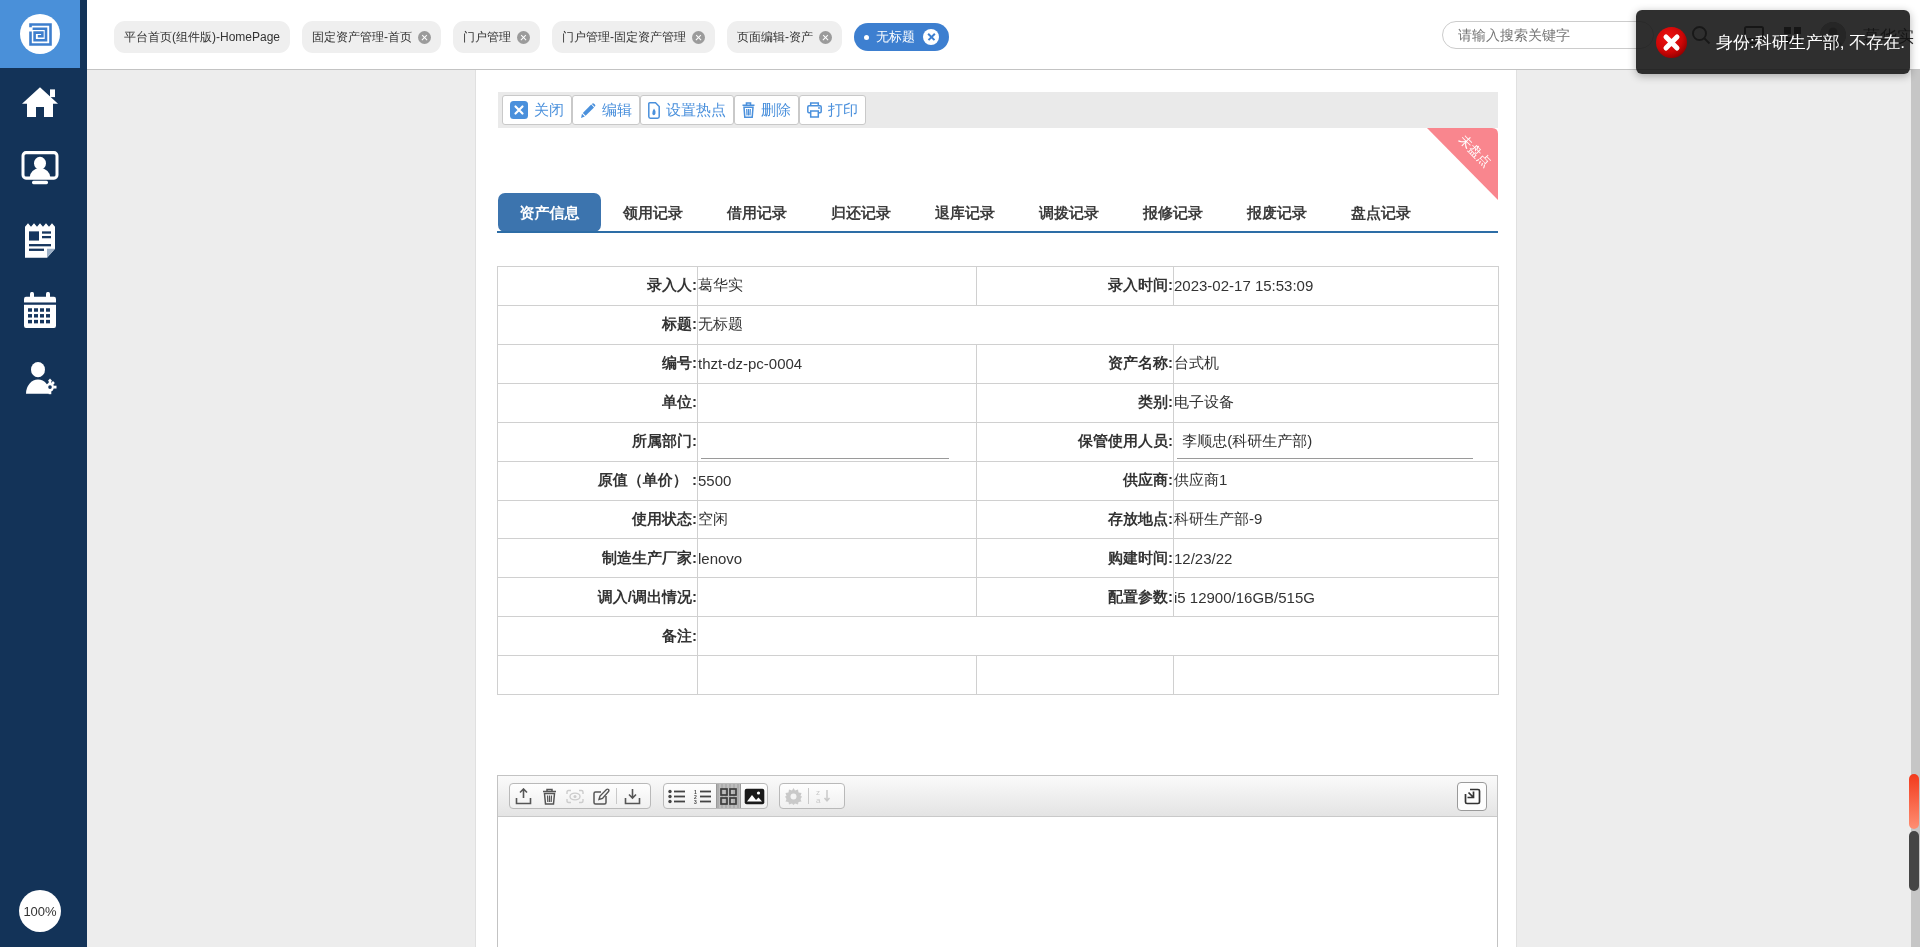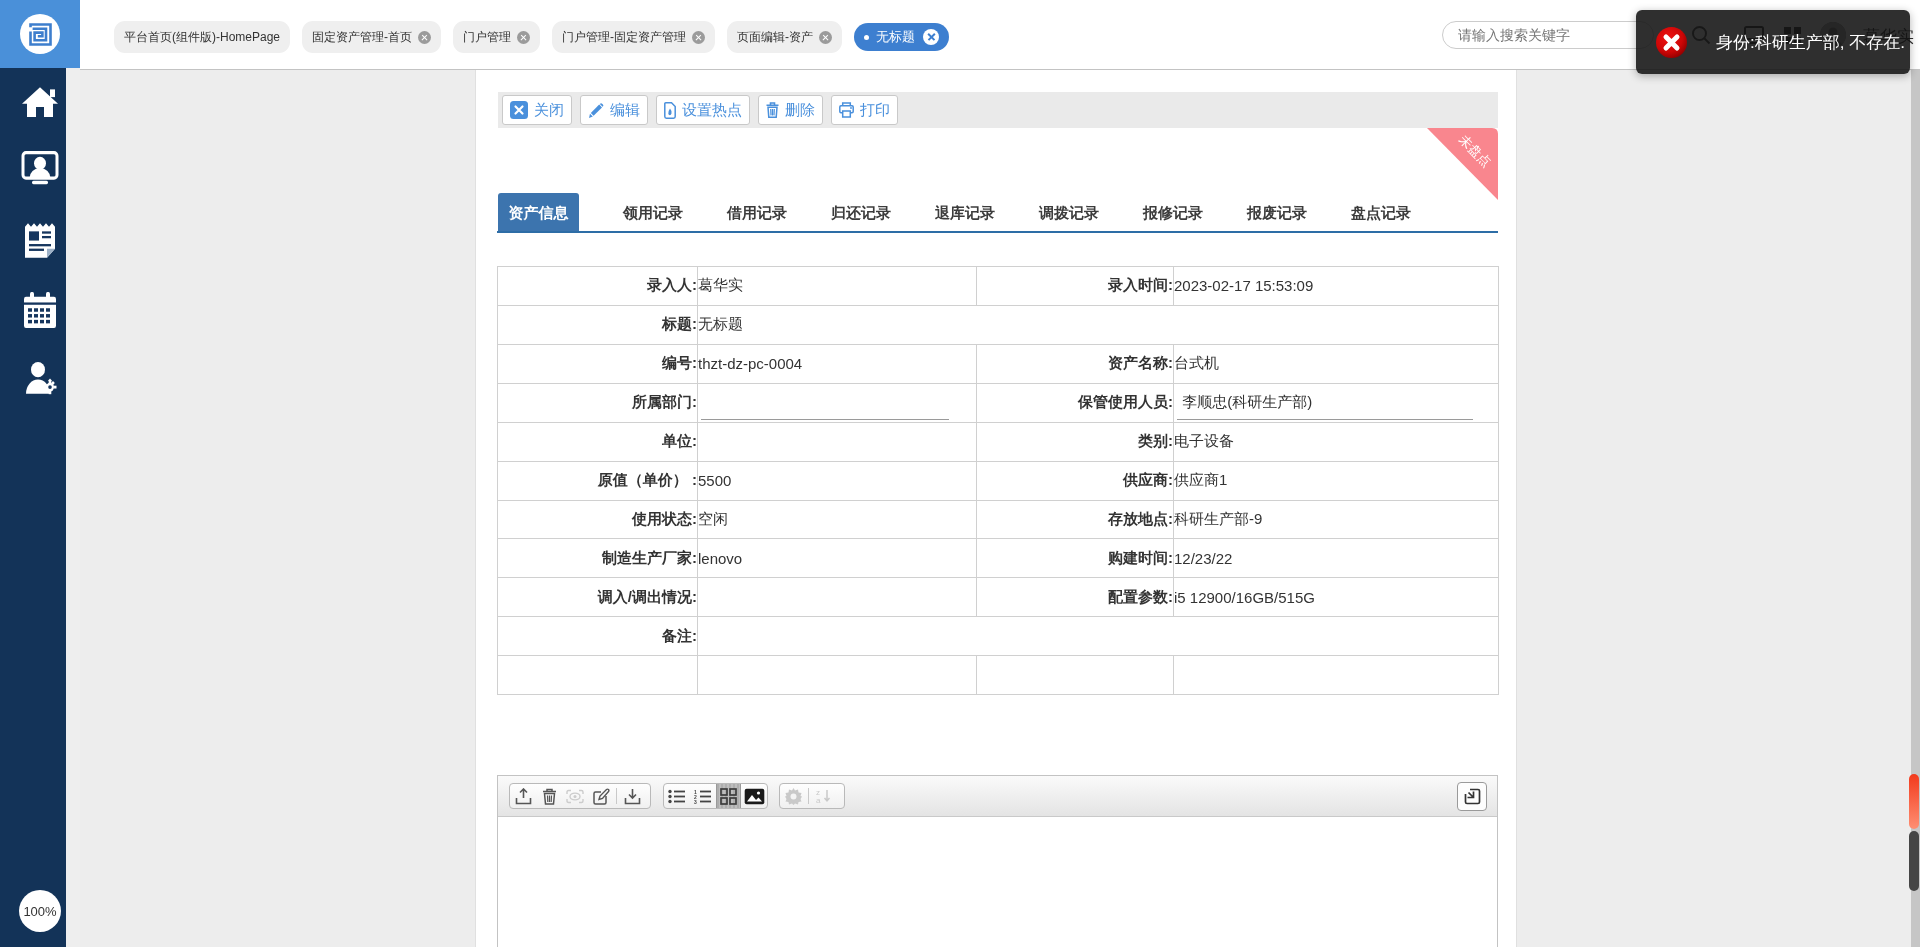--- a/index.html
+++ b/index.html
@@ -1,21 +1,21 @@
 <!DOCTYPE html>
 <html lang="zh"><head>
 <meta charset="utf-8">
 <title>固定资产</title>
 <style>
   * { margin:0; padding:0; box-sizing:border-box; }
   html,body { width:1920px; height:947px; overflow:hidden; }
   body { font-family:"Liberation Sans",sans-serif; background:#eeeeee; position:relative; }
 
   
-  .sidebar { position:absolute; left:0; top:0; width:66px; height:947px; background:#133358; z-index:30; }
+  .sidebar { position:absolute; left:0; top:0; width:87px; height:947px; background:#133358; z-index:30; }
   .logoblk { position:absolute; left:0; top:0; width:80px; height:68px; background:#4a90d9; }
   .logocircle { position:absolute; left:20px; top:14px; width:40px; height:40px; border-radius:50%; background:#fff; display:flex; align-items:center; justify-content:center; }
   .navicon { position:absolute; left:0; width:80px; text-align:center; }
   .zoomcircle { position:absolute; left:19px; top:890px; width:42px; height:42px; background:#fff; border-radius:50%; display:flex; align-items:center; justify-content:center; font-size:13px; color:#333; }
 
   
   .header { position:absolute; left:80px; top:0; width:1840px; height:70px; background:#fff; border-bottom:1px solid #c3c3c3; z-index:10; }
   .tabs { position:absolute; left:34px; top:21px; display:flex; gap:12px; align-items:center; }
   .ptab { display:inline-flex; align-items:center; height:22px; border-radius:11px; background:#efefef; color:#333; font-size:12px; padding:16px 10px; white-space:nowrap; }
   .ptab .x { display:inline-block; width:13px; height:13px; border-radius:50%; background:#9b9b9b; margin-left:6px; position:relative; }
@@ -28,21 +28,21 @@
   .searchbox { position:absolute; left:1362px; top:21px; width:212px; height:28px; border:1px solid #ccc; border-radius:14px; color:#9d9d9d; font-size:14px; line-height:27px; padding-left:15px; background:#fff; }
   .hicon { position:absolute; top:24px; }
   .uname { position:absolute; left:1783px; top:25px; font-size:17px; color:#333; }
   .avatar { position:absolute; left:1740px; top:22px; width:26px; height:26px; border-radius:50%; background:#8a8a8a; overflow:hidden; }
 
   
   .content { position:absolute; left:80px; top:70px; width:1840px; height:877px; background:#ededed; }
   .iframe { position:absolute; left:395px; top:0; width:1042px; height:877px; background:#fff; border-left:1px solid #e0e0e0; border-right:1px solid #e0e0e0; }
   
   .topbar { position:absolute; left:22px; top:22px; width:1000px; height:36px; background:#eaeaea; }
-  .tb-btn { display:inline-flex; align-items:center; height:30px; background:#fff; border:1px solid #c9c9c9; border-radius:3px; color:#4a90dc; font-size:15px; padding:0 7px; margin-right:8px; gap:6px; }
+  .tb-btn { display:inline-flex; align-items:center; height:30px; background:#fff; border:1px solid #c9c9c9; border-radius:3px; color:#4a90dc; font-size:15px; padding:0 7px; gap:6px; }
   .tb-wrap { position:absolute; left:4px; top:3px; display:flex; }
   .ftitle { position:absolute; left:22px; top:92px; width:1000px; text-align:center; font-size:26px; font-weight:bold; color:#2d6cb5; }
   .ribbon { position:absolute; left:951px; top:58px; width:71px; height:72px; }
   .tabrow { position:absolute; left:22px; top:123px; width:1000px; height:39px; }
   .ctab { position:absolute; top:0; height:39px; line-height:39px; text-align:center; font-weight:bold; font-size:15px; color:#3c3c3c; }
   .ctab.on { background:#3c74ae; color:#fff; border-radius:3px 3px 0 0; }
   .tabline { position:absolute; left:21px; top:161px; width:1001px; height:2px; background:#2d6da6; }
 
   table.form { position:absolute; left:21px; top:196px; width:1001px; border-collapse:collapse; table-layout:fixed; }
   table.form td { border:1px solid #d0d0d0; font-size:15px; color:#333; height:38.93px; padding:0; vertical-align:middle; }
@@ -221,21 +221,21 @@
               <circle cx="12" cy="6" r="0.9" fill="#4a90dc"></circle>
               <rect x="3.7" y="9" width="7.6" height="6" fill="#fff" stroke="#4a90dc" stroke-width="1.5"></rect>
             </svg>打印</span>
       </div>
     </div>
     <svg class="ribbon" width="71" height="72" viewBox="0 0 71 72">
         <path d="M0 0 L65 0 Q71 0 71 6 L71 72 Z" fill="#f9868e"></path>
         <text x="45" y="26" transform="rotate(45 45 26)" fill="#fff" font-size="13" font-family="Liberation Sans,sans-serif" text-anchor="middle">未盘点</text>
       </svg>
     <div class="tabrow">
-      <div class="ctab on" style="left:0;width:81px;">资产信息</div>
+      <div class="ctab on" style="left:0;width:103px;border-radius:7px;">资产信息</div>
       <div class="ctab" style="left:103px;width:104px;">领用记录</div>
       <div class="ctab" style="left:207px;width:104px;">借用记录</div>
       <div class="ctab" style="left:311px;width:104px;">归还记录</div>
       <div class="ctab" style="left:415px;width:104px;">退库记录</div>
       <div class="ctab" style="left:519px;width:104px;">调拨记录</div>
       <div class="ctab" style="left:623px;width:104px;">报修记录</div>
       <div class="ctab" style="left:727px;width:104px;">报废记录</div>
       <div class="ctab" style="left:831px;width:104px;">盘点记录</div>
     </div>
     <div class="tabline"></div>
@@ -258,32 +258,32 @@
             <td class="lbl">标题:</td>
             <td class="val" colspan="3">无标题</td>
           </tr>
       <tr>
             <td class="lbl">编号:</td>
             <td class="val">thzt-dz-pc-0004</td>
             <td class="lbl">资产名称:</td>
             <td class="val">台式机</td>
           </tr>
       <tr>
+            <td class="lbl">单位:</td>
+            <td class="val"></td>
+            <td class="lbl">类别:</td>
+            <td class="val">电子设备</td>
+          </tr>
+      <tr>
             <td class="lbl">所属部门:</td>
             <td class="val ul1">
               <span class="line" style="width:248px;"></span>
             </td>
             <td class="lbl">保管使用人员:</td>
             <td class="val ul1">&nbsp;&nbsp;李顺忠(科研生产部)<span class="line" style="width:296px;"></span></td>
-          </tr>
-      <tr>
-            <td class="lbl">单位:</td>
-            <td class="val"></td>
-            <td class="lbl">类别:</td>
-            <td class="val">电子设备</td>
           </tr>
       <tr>
             <td class="lbl">原值（单价） :</td>
             <td class="val">5500</td>
             <td class="lbl">供应商:</td>
             <td class="val">供应商1</td>
           </tr>
       <tr>
             <td class="lbl">使用状态:</td>
             <td class="val">空闲</td>

